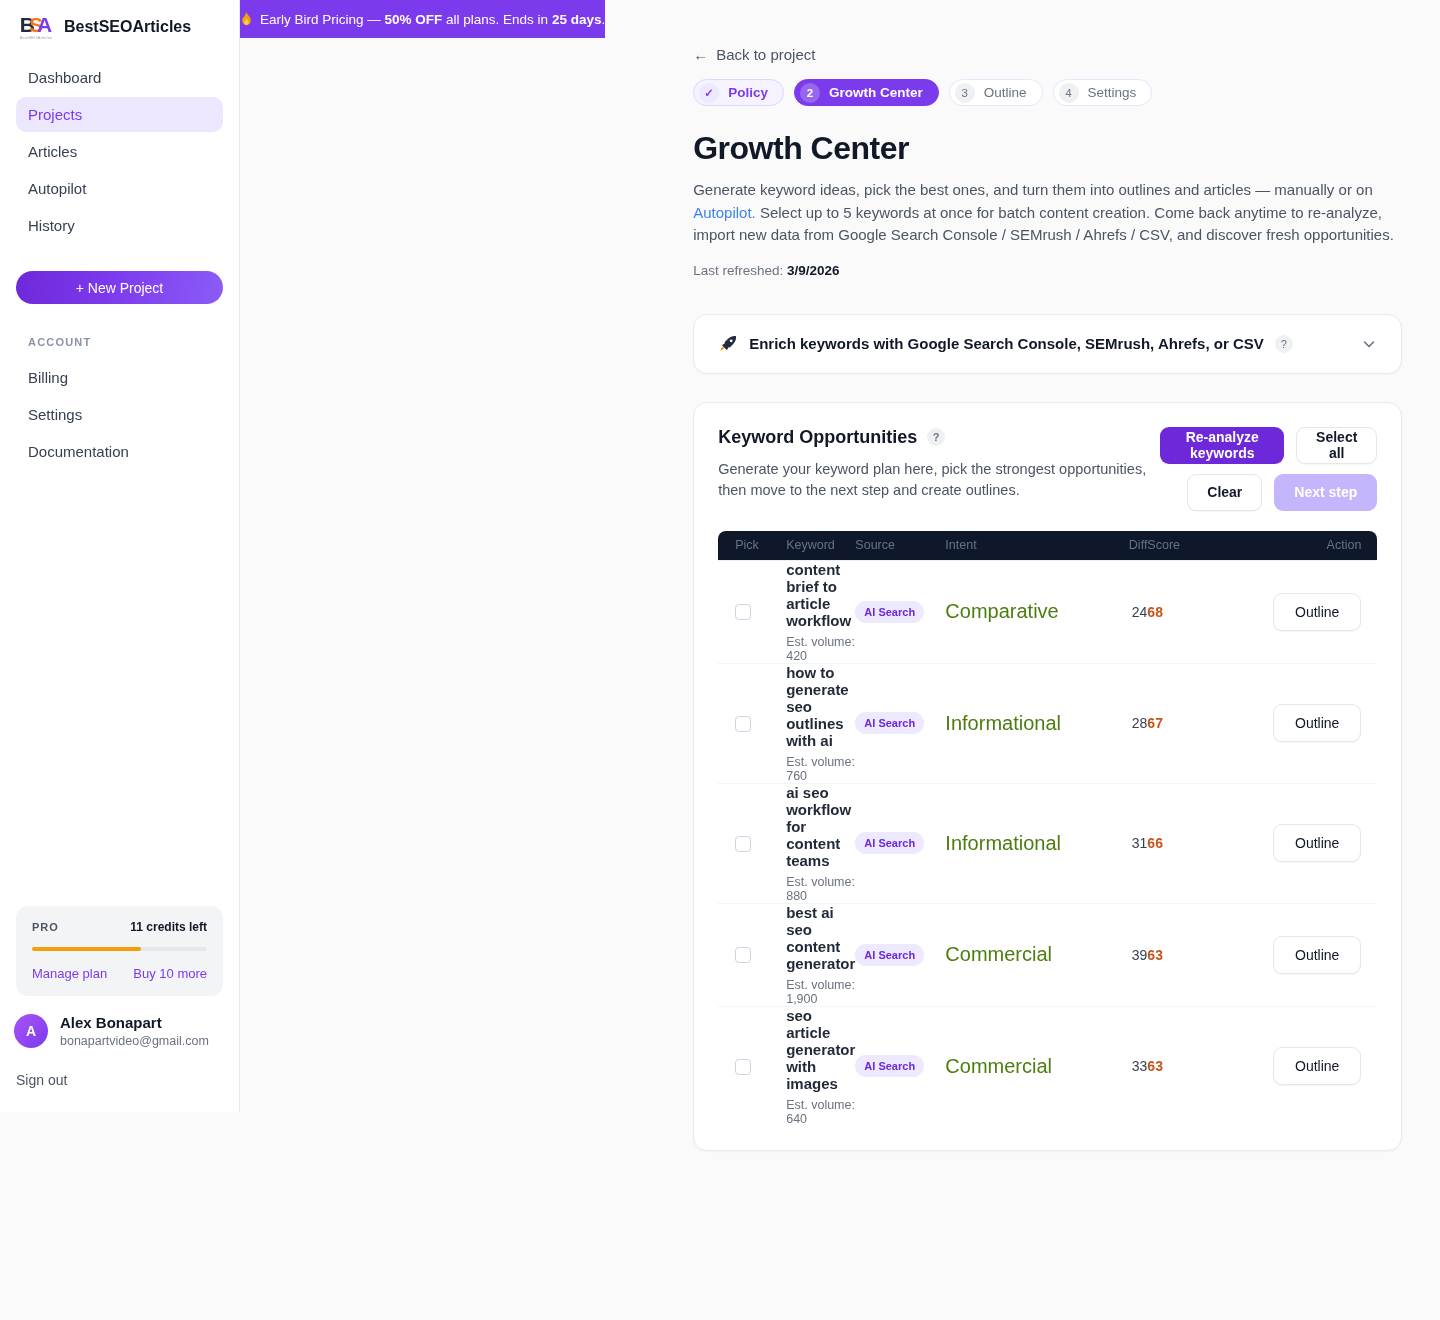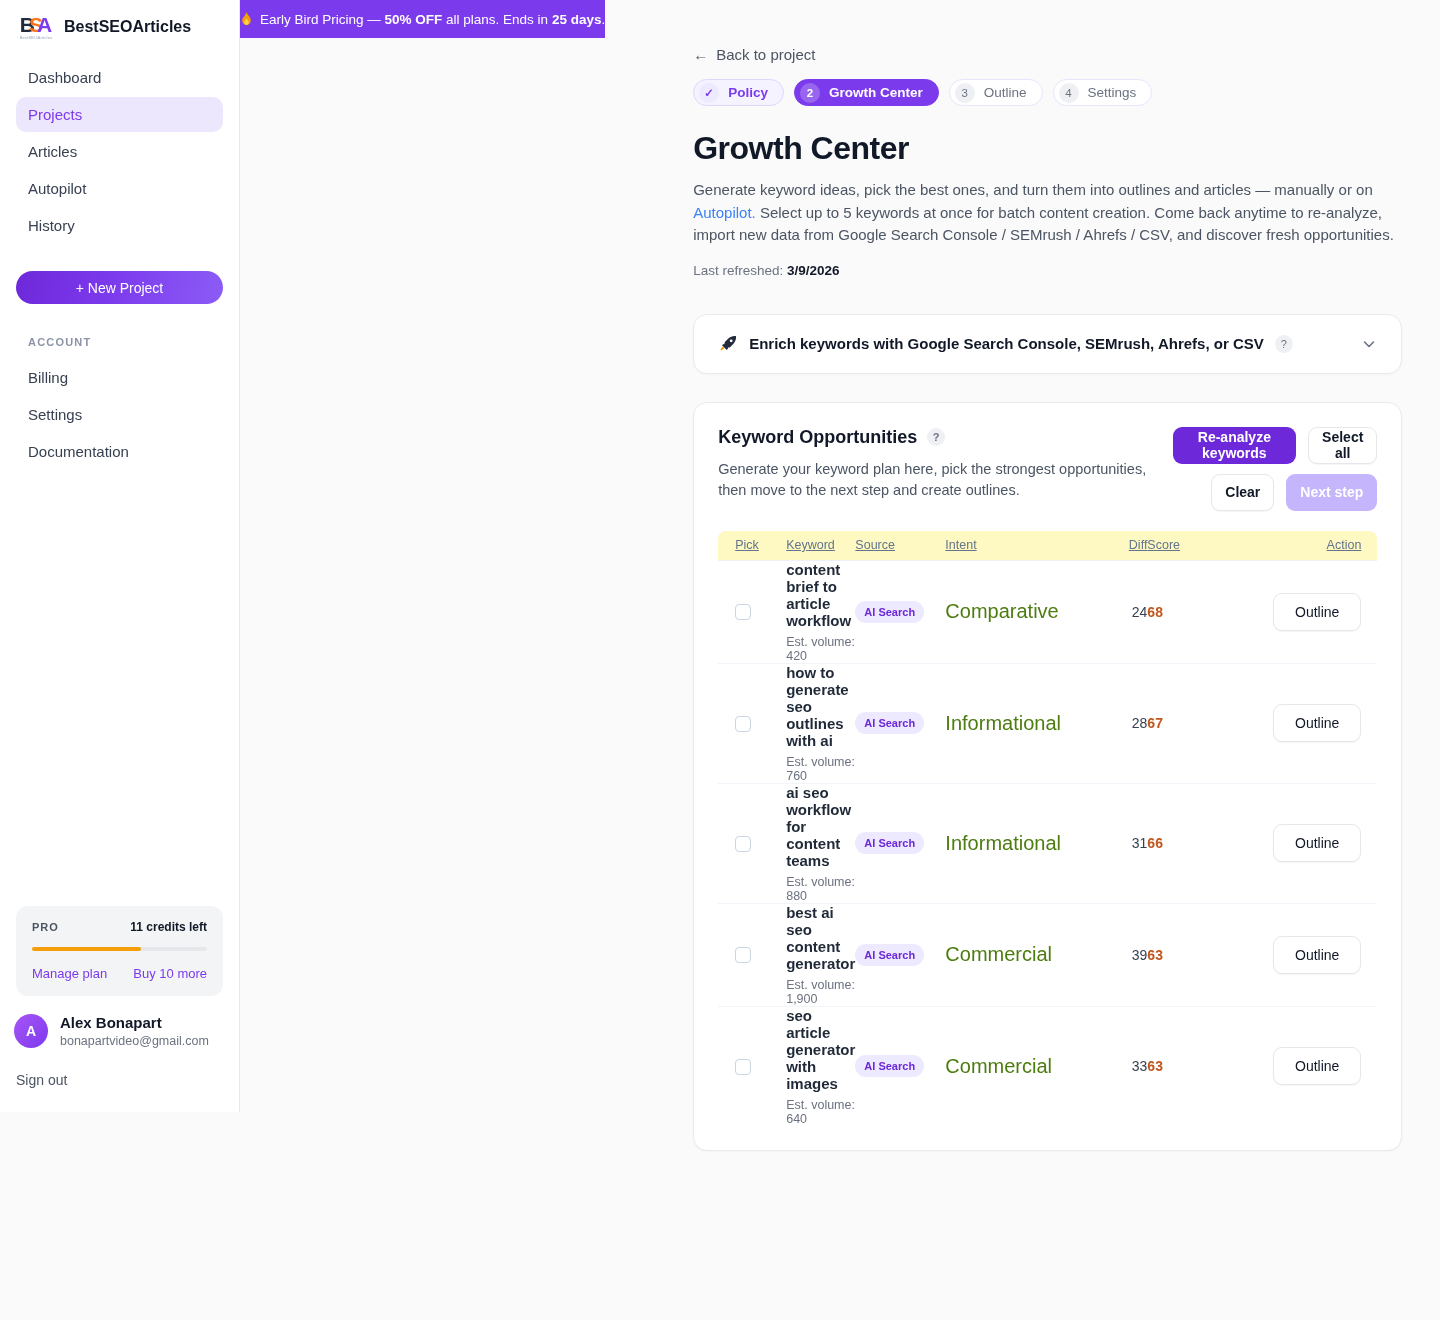--- a/index.html
+++ b/index.html
@@ -93,34 +93,34 @@
   .card {
     background:#fff; border:1px solid #e9eaef; border-radius:14px; padding:24px;
     box-shadow:0 1px 2px rgba(16,24,40,.03);
   }
   .card-head { display:flex; justify-content:space-between; margin-bottom:20px; }
   .card-title-row { display:flex; align-items:center; gap:10px; font-size:18px; font-weight:700; color:#111827; }
   .card-sub { font-size:14.5px; color:#4b5563; line-height:1.45; max-width:600px; margin-top:11px; }
   .actions { display:flex; flex-direction:column; gap:10px; align-items:flex-end; }
   .actions-row { display:flex; gap:12px; }
   .btn {
-    height:37px; border-radius:9px; font-size:14px; padding:0 13px;
+    height:37px; border-radius:9px; font-size:14px; padding:0 19px;
     border:1px solid transparent; font-family:inherit; font-weight:600; cursor:pointer;
   }
   .btn-primary { background:#6d28d9; color:#fff; }
   .btn-secondary { background:#fff; border-color:#e5e7eb; color:#111827; box-shadow:0 1px 1px rgba(16,24,40,.04); }
   .btn-disabled { background:#c4b5fd; color:#fff; cursor:default; }
   
   .thead, .trow {
     display:grid; align-items:center;
     grid-template-columns:68px 1fr 90px 146px 56px 100px 130px;
   }
   .thead {
-    background:#fef9c3; height:30px; border-radius:8px 8px 0 0;
-    font-size:12.5px; color:#64748b; border-bottom:1px solid #eef0f4;text-decoration:underline;
+    background:#0f172a; height:30px; border-radius:8px 8px 0 0;
+    font-size:12.5px; color:#64748b; border-bottom:1px solid #eef0f4;
   }
   .trow { min-height:65px; border-bottom:1px solid #f1f5f9; }
   .trow:last-child { border-bottom:none; }
   .th-pick, .cell-pick { padding-left:17px; }
   .th-diff, .diff { text-align:right; }
   .th-score, .score { text-align:left; }
   .th-action, .action-cell { text-align:right; padding-right:16px; }
   .kw-name { font-size:15px; font-weight:600; color:#1f2937; margin-bottom:6px; }
   .kw-vol { font-size:12.5px; color:#6b7280; }
   .cb {

